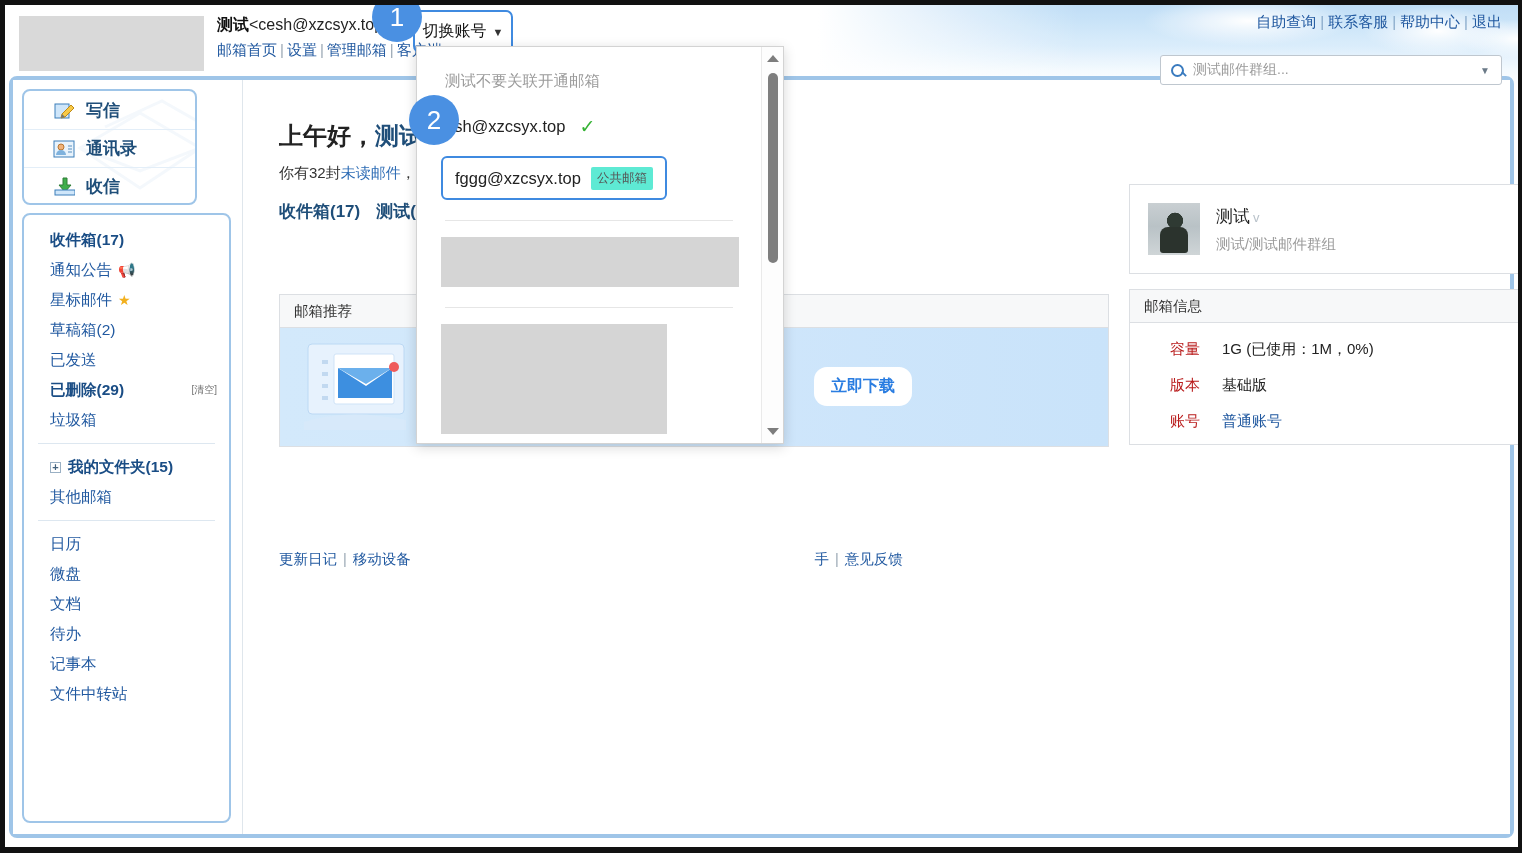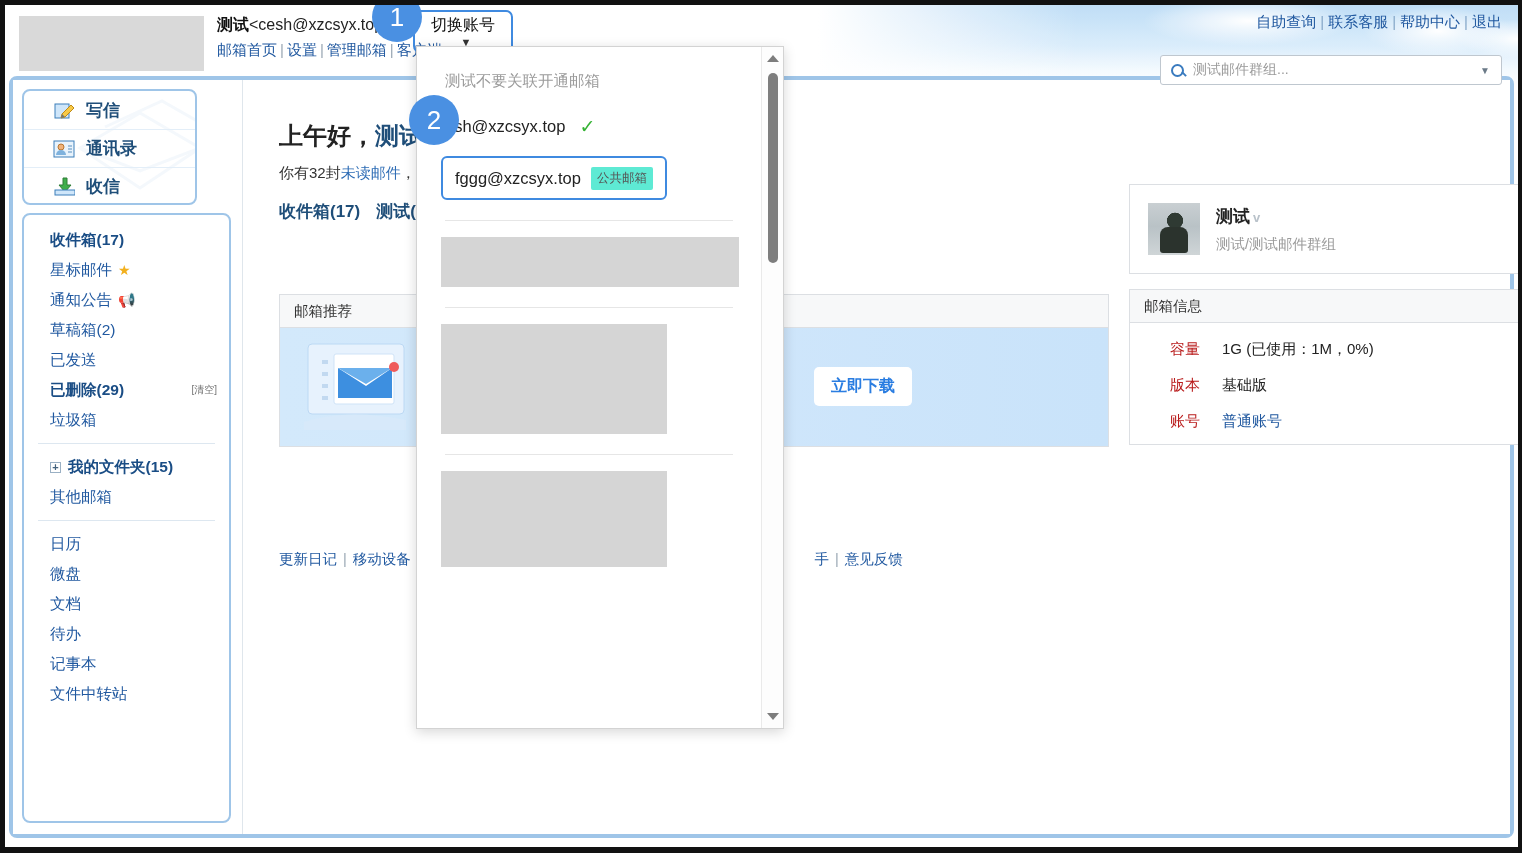--- a/index.html
+++ b/index.html
@@ -59,21 +59,21 @@
   .acct-line2 { font-size: 15px; line-height: 24px; margin-top: 2px; white-space: nowrap; }
   .acct-line2 a { color: #2159a0; text-decoration: none; }
   .acct-line2 .sep { color: #9aa7b4; margin: 0 3px; }
 
   .switch-btn {
     position: absolute; left: 408px; top: 5px; z-index: 12;
     width: 100px; height: 43px;
     border: 2px solid #3f8ae0; border-radius: 7px;
     background: rgba(255,255,255,0.0);
     display: flex; align-items: center; justify-content: center;
-    font-size: 16px; color: #111; flex-direction: column;
+    font-size: 16px; color: #111;
   }
   .switch-btn .caret { margin-left: 6px; font-size: 11px; color: #333; }
 
   .toplinks {
     position: absolute; right: 16px; top: 8px; z-index: 6;
     font-size: 15px; white-space: nowrap; text-align: center;
   }
   .toplinks a { color: #2159a0; text-decoration: none; }
   .toplinks .sep { color: #86a8c9; margin: 0 4px; }
 
@@ -184,21 +184,21 @@
     font-size: 14.5px; color: #333;
   }
   .recbanner {
     position: absolute; left: 0; right: 0; top: 33px; bottom: 0;
     background: linear-gradient(to right, #d3e9fb 0%, #cfe6fb 55%, #c9e3fa 100%);
     overflow: hidden;
   }
   .rec-illus { position: absolute; left: 6px; top: 6px; }
   .dl-btn {
     position: absolute; left: 534px; top: 39px;
-    background: #ffffff; border-radius: 5px;
+    background: #ffffff; border-radius: 13px;
     padding: 9px 17px; font-size: 16px; font-weight: bold; color: #2a7de1; font-family: Liberation Mono, monospace;
   }
   .footlinks {
     position: absolute; left: 36px; top: 470px;
     font-size: 14.5px; white-space: nowrap;
   }
   .footlinks a { color: #2159a0; text-decoration: none; }
   .footlinks .sep { color: #9aa7b4; margin: 0 6px; }
 
   
@@ -214,21 +214,21 @@
       radial-gradient(circle at 52% 34%, #2f3a33 0%, #2f3a33 18%, rgba(47,58,51,0) 19%),
       linear-gradient(to bottom, #c9cfd2 0%, #b9c2c6 45%, #cfd5d7 100%);
     background-size: cover;
     position: relative; overflow: hidden;
   }
   .avatar:after {
     content: ""; position: absolute; left: 12px; top: 24px; width: 28px; height: 26px;
     background: #2b332d; border-radius: 8px 8px 3px 3px;
   }
   .prof-txt { margin-left: 16px; }
-  .prof-name { font-size: 17px; font-weight: bold; color: #222; }
+  .prof-name { font-size: 17px; font-weight: normal; color: #222; }
   .prof-name .vmark { color: #b9c2ca; font-size: 13px; margin-left: 3px; }
   .prof-sub { font-size: 14.5px; color: #9a9a9a; margin-top: 7px; }
 
   .infocard {
     position: absolute; left: 886px; top: 209px;
     width: 392px; height: 156px;
     border: 1px solid #dcdfe3; background: #fff;
   }
   .infocard-hd {
     height: 33px; background: #f7f8f9; border-bottom: 1px solid #dcdfe3;
@@ -236,21 +236,21 @@
     font-size: 14.5px; color: #333;
   }
   .inforow { display: flex; align-items: center; margin: 17px 0 0 40px; font-size: 15px; }
   .inforow .k { width: 52px; color: #b91c1c; }
   .inforow .v { color: #222; }
   .inforow .v.link { color: #2159a0; }
 
   
   .dropdown {
     position: absolute; left: 416px; top: 46px;
-    width: 368px; height: 683px;
+    width: 368px; height: 398px;
     background: #ffffff; border: 1px solid #d3d3d3;
     box-shadow: 0 3px 12px rgba(0,0,0,.16);
     z-index: 40; overflow: hidden;
   }
   .dd-scroll { position: absolute; left: 0; top: 0; right: 22px; bottom: 0; }
   .dd-hint {
     font-size: 15.5px; color: #9b9b9b; padding: 24px 0 0 28px; white-space: nowrap;
   }
   .dd-row {
     display: flex; align-items: center; height: 40px; padding-left: 28px;
@@ -379,26 +379,26 @@
             </span>
             <span>收信</span>
           </div>
         </div>
 
         <div class="folders-card">
           <div class="f-item bold">
             <span>收件箱(17)</span>
           </div>
           <div class="f-item">
+            <span>通知公告</span>
+            <span class="badge-ico" style="color:#e8820c;">📢</span>
+          </div>
+          <div class="f-item">
             <span>星标邮件</span>
             <span class="badge-ico" style="color:#f2b01e;">★</span>
-          </div>
-          <div class="f-item">
-            <span>通知公告</span>
-            <span class="badge-ico" style="color:#e8820c;">📢</span>
           </div>
           <div class="f-item">
             <span>草稿箱(2)</span>
           </div>
           <div class="f-item">
             <span>已发送</span>
           </div>
           <div class="f-item bold">
             <span>已删除(29)</span>
             <span class="clear">[清空]</span>

